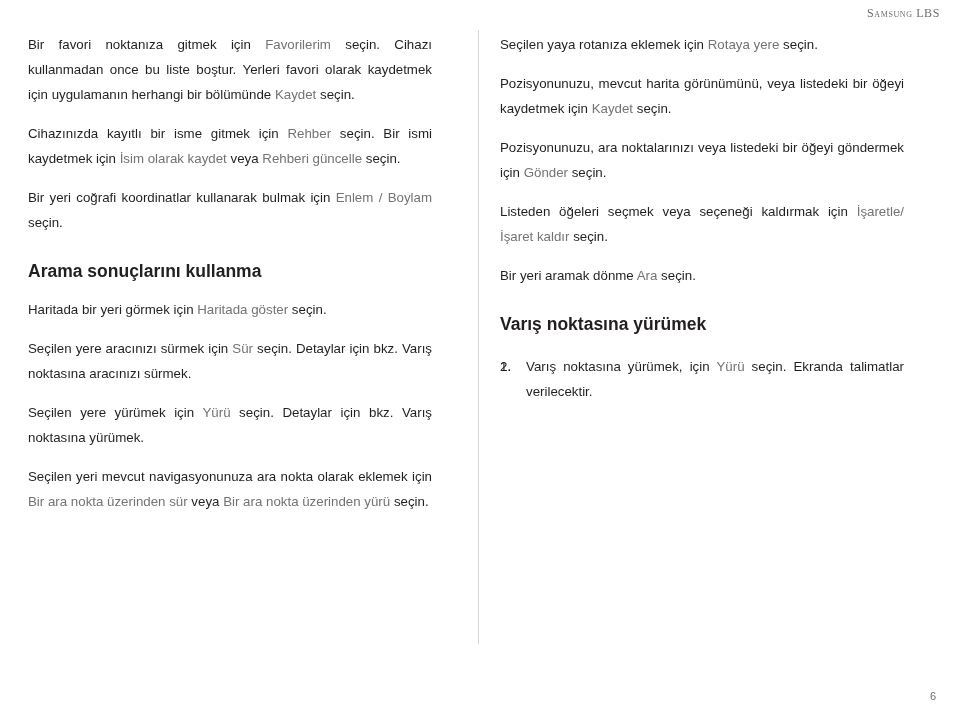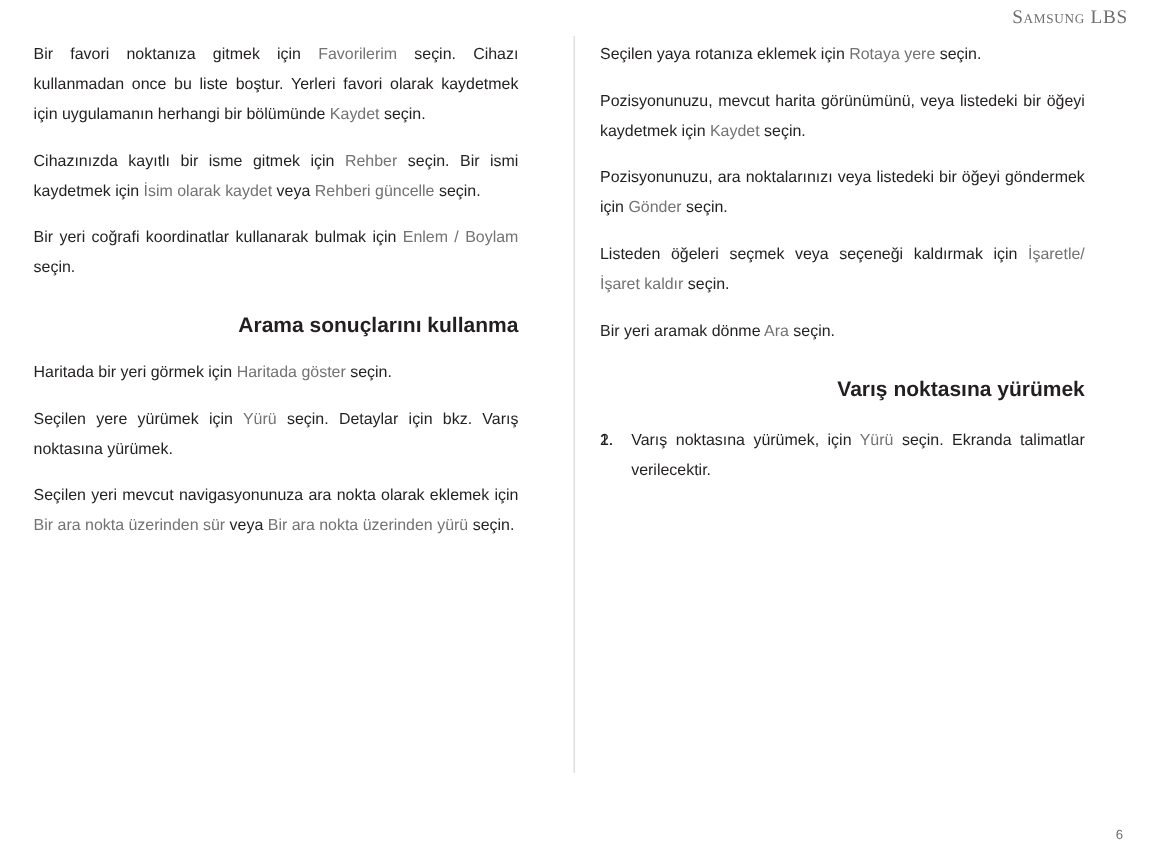--- a/index.html
+++ b/index.html
@@ -21,21 +21,21 @@
     top: 0;
     width: 960px;
     height: 716px;
   }
   .brand {
     position: absolute;
     right: 20px;
     top: 6px;
     font-family: "Liberation Serif", serif;
     font-variant: small-caps;
-    font-size: 16px;
+    font-size: 12px;
     letter-spacing: 0.6px;
     color: #6d6e71;
     white-space: nowrap;
   }
   .columns {
     position: absolute;
     left: 0;
     top: 32px;
     width: 960px;
     height: 640px;
@@ -68,21 +68,20 @@
   }
   .lnk {
     color: #737373;
   }
   h2.section {
     margin: 24px 0 14px 0;
     font-size: 17.5px;
     font-weight: bold;
     line-height: 24px;
     color: #231f20;
-    text-align: right;
   }
   ol.steps {
     margin: 4px 0 0 0;
     padding: 0;
     list-style: none;
   }
   ol.steps li {
     position: relative;
     padding-left: 26px;
     margin-bottom: 18px;
@@ -119,20 +118,21 @@
 
     <div class="col col-left">
       <div>
         <p class="body"><span>Bir favori noktanıza gitmek için </span><span class="lnk">Favorilerim</span><span> seçin. Cihazı kullanmadan once bu liste boştur. </span><span>Yerleri favori olarak kaydetmek için uygulamanın herhangi bir bölümünde </span><span class="lnk">Kaydet</span><span> seçin.</span></p>
         <p class="body"><span>Cihazınızda kayıtlı bir isme gitmek için </span><span class="lnk">Rehber</span><span> seçin. Bir ismi kaydetmek için </span><span class="lnk">İsim olarak kaydet</span><span> veya </span><span class="lnk">Rehberi güncelle</span><span> seçin.</span></p>
         <p class="body"><span>Bir yeri coğrafi koordinatlar kullanarak bulmak için </span><span class="lnk">Enlem / Boylam</span><span> seçin.</span></p>
       </div>
       <h2 class="section">Arama sonuçlarını kullanma</h2>
       <div>
         <p class="body"><span>Haritada bir yeri görmek için </span><span class="lnk">Haritada göster</span><span> seçin.</span></p>
+        <p class="body"><span>Seçilen yere aracınızı sürmek için </span><span class="lnk">Sür</span><span> seçin. Detaylar için bkz. Varış noktasına aracınızı sürmek.</span></p>
         <p class="body"><span>Seçilen yere yürümek için </span><span class="lnk">Yürü</span><span> seçin. Detaylar için bkz. Varış noktasına yürümek.</span></p>
         <p class="body"><span>Seçilen yeri mevcut navigasyonunuza ara nokta olarak eklemek için </span><span class="lnk">Bir ara nokta üzerinden sür</span><span> veya </span><span class="lnk">Bir ara nokta üzerinden yürü</span><span> seçin.</span></p>
       </div>
     </div>
 
     <div class="col col-right">
       <div>
         <p class="body"><span>Seçilen yaya rotanıza eklemek için </span><span class="lnk">Rotaya yere</span><span> seçin.</span></p>
         <p class="body"><span>Pozisyonunuzu, mevcut harita görünümünü, veya listedeki bir öğeyi kaydetmek için </span><span class="lnk">Kaydet</span><span> seçin.</span></p>
         <p class="body"><span>Pozisyonunuzu, ara noktalarınızı veya listedeki bir öğeyi göndermek için </span><span class="lnk">Gönder</span><span> seçin.</span></p>

